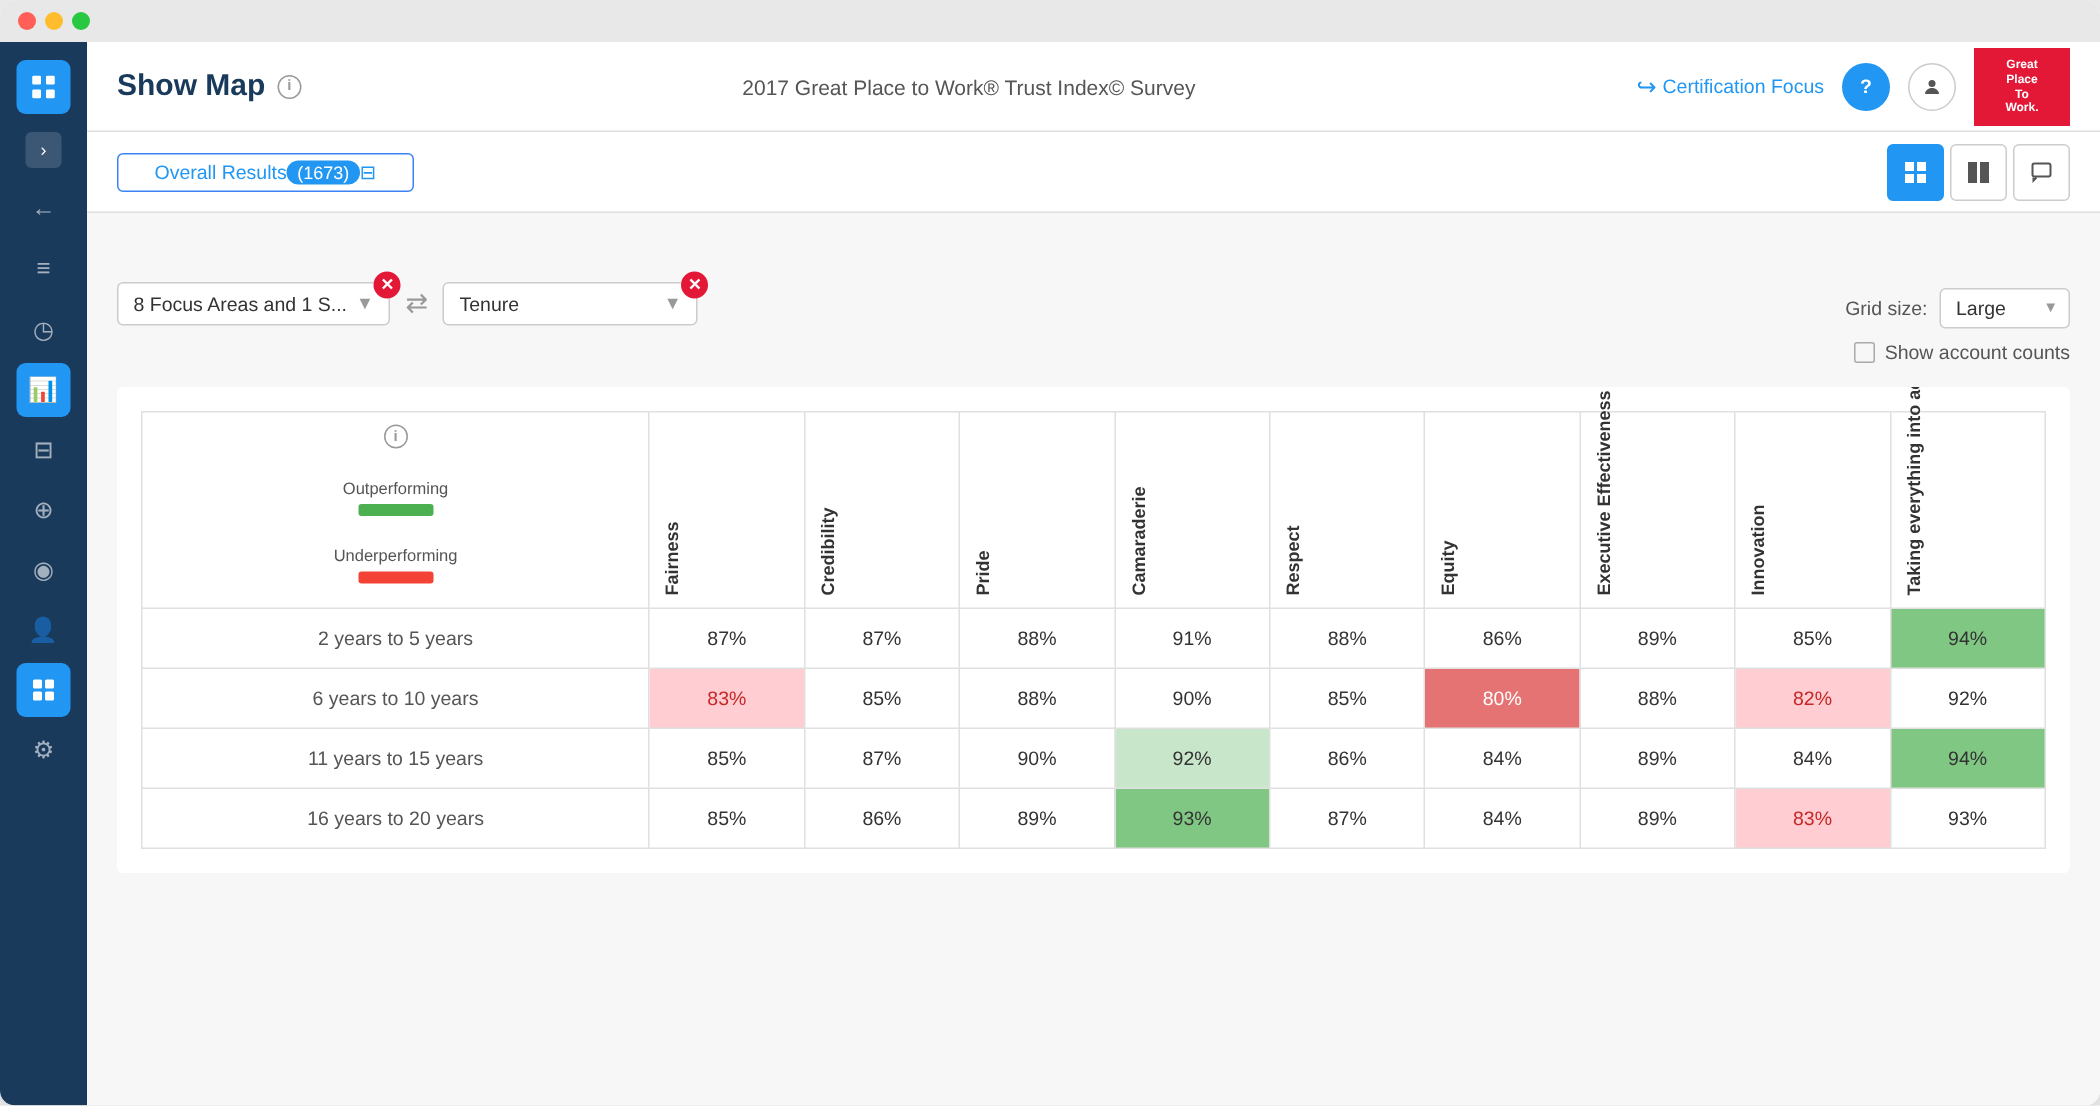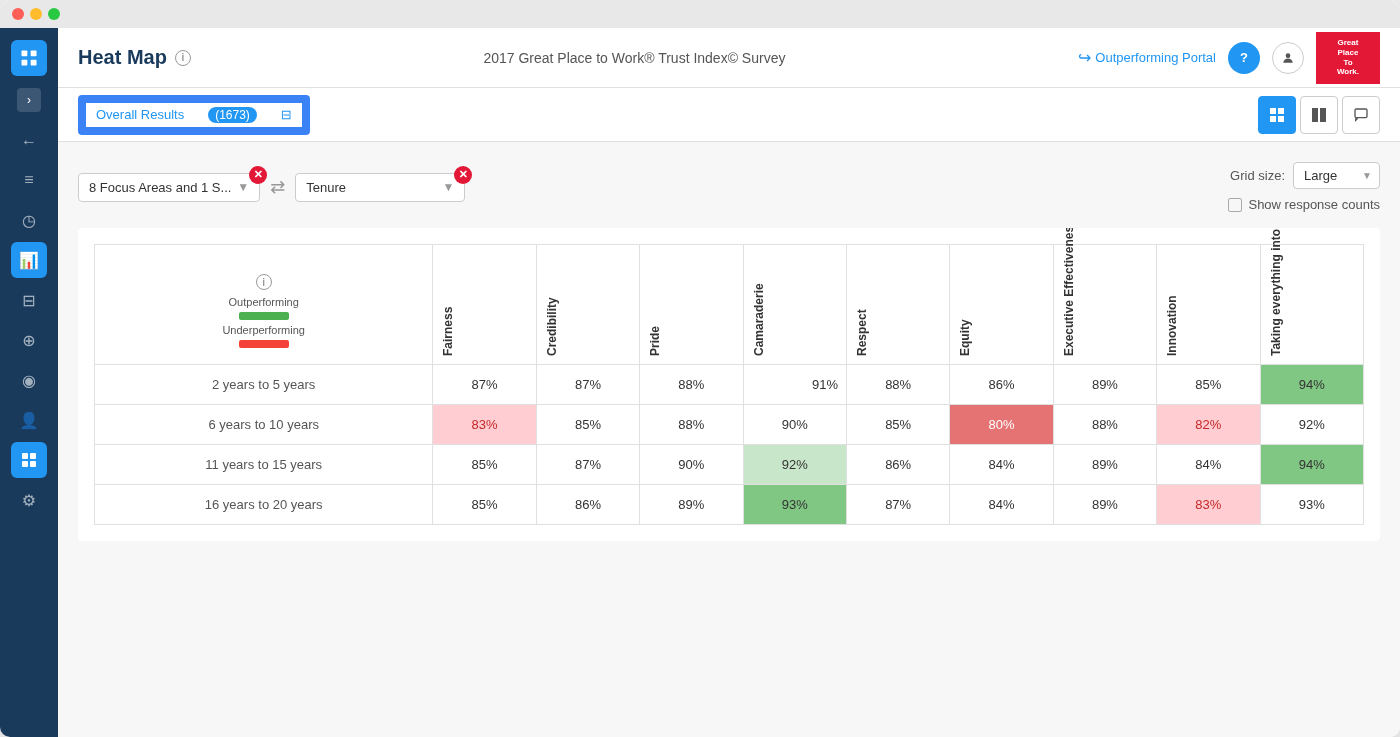--- a/index.html
+++ b/index.html
@@ -32,55 +32,55 @@
     .page-title { font-size: 20px; font-weight: 600; color: #1a3a5c; }
     .header-center { flex: 1; text-align: center; font-size: 14px; color: #555; }
     .header-right { display: flex; align-items: center; gap: 12px; }
     .cert-portal-link { display: flex; align-items: center; gap: 4px; color: #2196f3; font-size: 13px; cursor: pointer; }
     .header-icon-btn { width: 32px; height: 32px; border-radius: 50%; background: #2196f3; display: flex; align-items: center; justify-content: center; color: white; font-size: 14px; cursor: pointer; }
     .header-icon-btn.outline { background: white; border: 1px solid #ccc; color: #555; }
     .gptw-logo { width: 64px; height: 52px; background: #e31837; display: flex; align-items: center; justify-content: center; color: white; font-size: 9px; font-weight: 700; line-height: 1.3; text-align: center; padding: 4px; }
 
     
     .filter-bar { height: 54px; background: white; border-bottom: 1px solid #e0e0e0; display: flex; align-items: center; padding: 0 20px; gap: 12px; }
-    .filter-chip { display: flex; align-items: center; gap: 24px; background: white; border: 8px solid #3b82f6; border-radius: 4px; padding: 4px 10px; font-size: 13px; color: #2196f3; font-weight: 500; }
+    .filter-chip { display: flex; align-items: center; gap: 0; background: white; border: 1px solid #3b82f6; border-radius: 4px; padding: 4px 24px; font-size: 13px; color: #2196f3; font-weight: 500; }
     .filter-count { background: #2196f3; color: white; border-radius: 10px; padding: 1px 7px; font-size: 12px; }
     .view-btns { margin-left: auto; display: flex; gap: 4px; }
     .view-btn { width: 38px; height: 38px; border: 1px solid #ccc; background: white; border-radius: 4px; display: flex; align-items: center; justify-content: center; color: #555; font-size: 16px; cursor: pointer; }
     .view-btn.active { background: #2196f3; border-color: #2196f3; color: white; }
 
     
     .content { flex: 1; padding: 20px; overflow: auto; background: #f7f7f7; }
 
     
     .controls-row { display: flex; align-items: center; gap: 10px; margin-bottom: 16px; }
     .dropdown { display: flex; align-items: center; gap: 6px; background: white; border: 1px solid #ccc; border-radius: 4px; padding: 6px 10px; font-size: 13px; color: #333; cursor: pointer; position: relative; min-width: 170px; }
     .dropdown-close { width: 18px; height: 18px; background: #e31837; border-radius: 50%; color: white; font-size: 11px; display: flex; align-items: center; justify-content: center; position: absolute; top: -8px; right: -8px; cursor: pointer; font-weight: bold; }
     .dropdown-arrow { margin-left: auto; color: #999; font-size: 12px; }
     .swap-icon { color: #999; font-size: 18px; }
     .grid-size-select { background: white; border: 1px solid #ccc; border-radius: 4px; padding: 5px 28px 5px 10px; font-size: 13px; color: #333; cursor: pointer; appearance: none; -webkit-appearance: none; }
     .grid-size-wrapper { position: relative; display: flex; align-items: center; }
     .grid-size-wrapper::after { content: '▼'; position: absolute; right: 8px; font-size: 10px; color: #999; pointer-events: none; }
 
     
     .show-counts { display: flex; align-items: center; gap: 6px; font-size: 13px; color: #555; margin-left: auto; margin-top: 4px; }
-    .controls-right { display: flex; flex-direction: column; align-items: flex-end; gap: 4px; margin-left: auto; }
+    .controls-right { display: flex; flex-direction: column; align-items: flex-end; gap: 4px; margin-left: auto; margin-top: 30px; }
     .checkbox { width: 14px; height: 14px; border: 1px solid #aaa; border-radius: 2px; }
 
     
     .heatmap-container { background: white; border-radius: 4px; padding: 16px; overflow: auto; }
 
     .heatmap-table { border-collapse: collapse; width: 100%; }
     .heatmap-table th, .heatmap-table td { border: 1px solid #e0e0e0; text-align: center; }
 
     
     .legend-cell { vertical-align: bottom; padding: 8px; text-align: center; font-size: 11px; color: #555; }
     .legend-bar-green { height: 8px; width: 50px; background: #4caf50; margin: 4px auto; border-radius: 2px; }
     .legend-bar-red { height: 8px; width: 50px; background: #f44336; margin: 4px auto; border-radius: 2px; }
-    .legend-label { font-weight: 500; font-size: 11px; }
+    .legend-label { font-weight: 500; font-size: 11px; margin-top: 21px; }
 
     
     .col-header { width: 55px; height: 120px; vertical-align: bottom; padding: 4px 0; }
     .col-header-inner { writing-mode: vertical-rl; transform: rotate(180deg); font-size: 12px; color: #333; padding: 4px 8px; white-space: nowrap; text-align: left; height: 110px; display: flex; align-items: flex-start; }
 
     
     .row-header { text-align: left; padding: 8px 16px; font-size: 13px; color: #555; white-space: nowrap; width: 180px; }
 
     
     .data-cell { padding: 12px 8px; font-size: 13px; font-weight: 500; color: #333; min-width: 55px; }
@@ -126,28 +126,28 @@
             <rect x="9" y="9" width="6" height="6" rx="1"></rect>
           </svg>
       </div>
       <div class="sidebar-icon">⚙</div>
     </div>
 
     <div class="main">
 
       <div class="header">
         <div class="header-title-area">
-          <span class="page-title">Heat Map</span>
+          <span class="page-title">Show Map</span>
           <span class="info-circle">i</span>
         </div>
         <div class="header-center">2017 Great Place to Work® Trust Index© Survey</div>
         <div class="header-right">
           <div class="cert-portal-link">
             <span style="font-size:16px;">↪</span>
-            <span>Outperforming Portal</span>
+            <span>Certification Focus</span>
           </div>
           <div class="header-icon-btn" style="font-size:13px; font-weight:bold;">?</div>
           <div class="header-icon-btn outline">
             <svg width="14" height="14" viewBox="0 0 24 24" fill="#555">
                 <circle cx="12" cy="8" r="4"></circle>
                 <path d="M4 20c0-4 3.6-7 8-7s8 3 8 7"></path>
               </svg>
           </div>
           <div class="gptw-logo" style="font-size:8px; line-height:1.2;">
             <div>Great<br>Place<br>To<br>Work.</div>
@@ -205,21 +205,21 @@
               <div class="grid-size-wrapper">
                 <select class="grid-size-select">
                   <option>Large</option>
                   <option>Medium</option>
                   <option>Small</option>
                 </select>
               </div>
             </div>
             <div class="show-counts">
               <div class="checkbox"></div>
-              <span>Show response counts</span>
+              <span>Show account counts</span>
             </div>
           </div>
         </div>
 
         <div class="heatmap-container">
           <table class="heatmap-table">
             <thead>
               <tr>
 
                 <td class="legend-cell" style="width:180px; vertical-align:bottom; padding-bottom:12px;">
@@ -260,21 +260,21 @@
                   <div class="col-header-inner">Taking everything into account, i...</div>
                 </th>
               </tr>
             </thead>
             <tbody id="heatmap-body">
                 <tr>
                   <td class="row-header">2 years to 5 years</td>
                   <td class="data-cell" style="text-align:center;">87%</td>
                   <td class="data-cell" style="text-align:center;">87%</td>
                   <td class="data-cell" style="text-align:center;">88%</td>
-                  <td class="data-cell" style="text-align:right;">91%</td>
+                  <td class="data-cell" style="text-align:center;">91%</td>
                   <td class="data-cell" style="text-align:center;">88%</td>
                   <td class="data-cell" style="text-align:center;">86%</td>
                   <td class="data-cell" style="text-align:center;">89%</td>
                   <td class="data-cell" style="text-align:center;">85%</td>
                   <td class="data-cell" style="background:#81c784; color:#333; text-align:center;">94%</td>
                 </tr>
                 <tr>
                   <td class="row-header">6 years to 10 years</td>
                   <td class="data-cell" style="background:#ffcdd2; color:#c62828; text-align:center;">83%</td>
                   <td class="data-cell" style="text-align:center;">85%</td>

